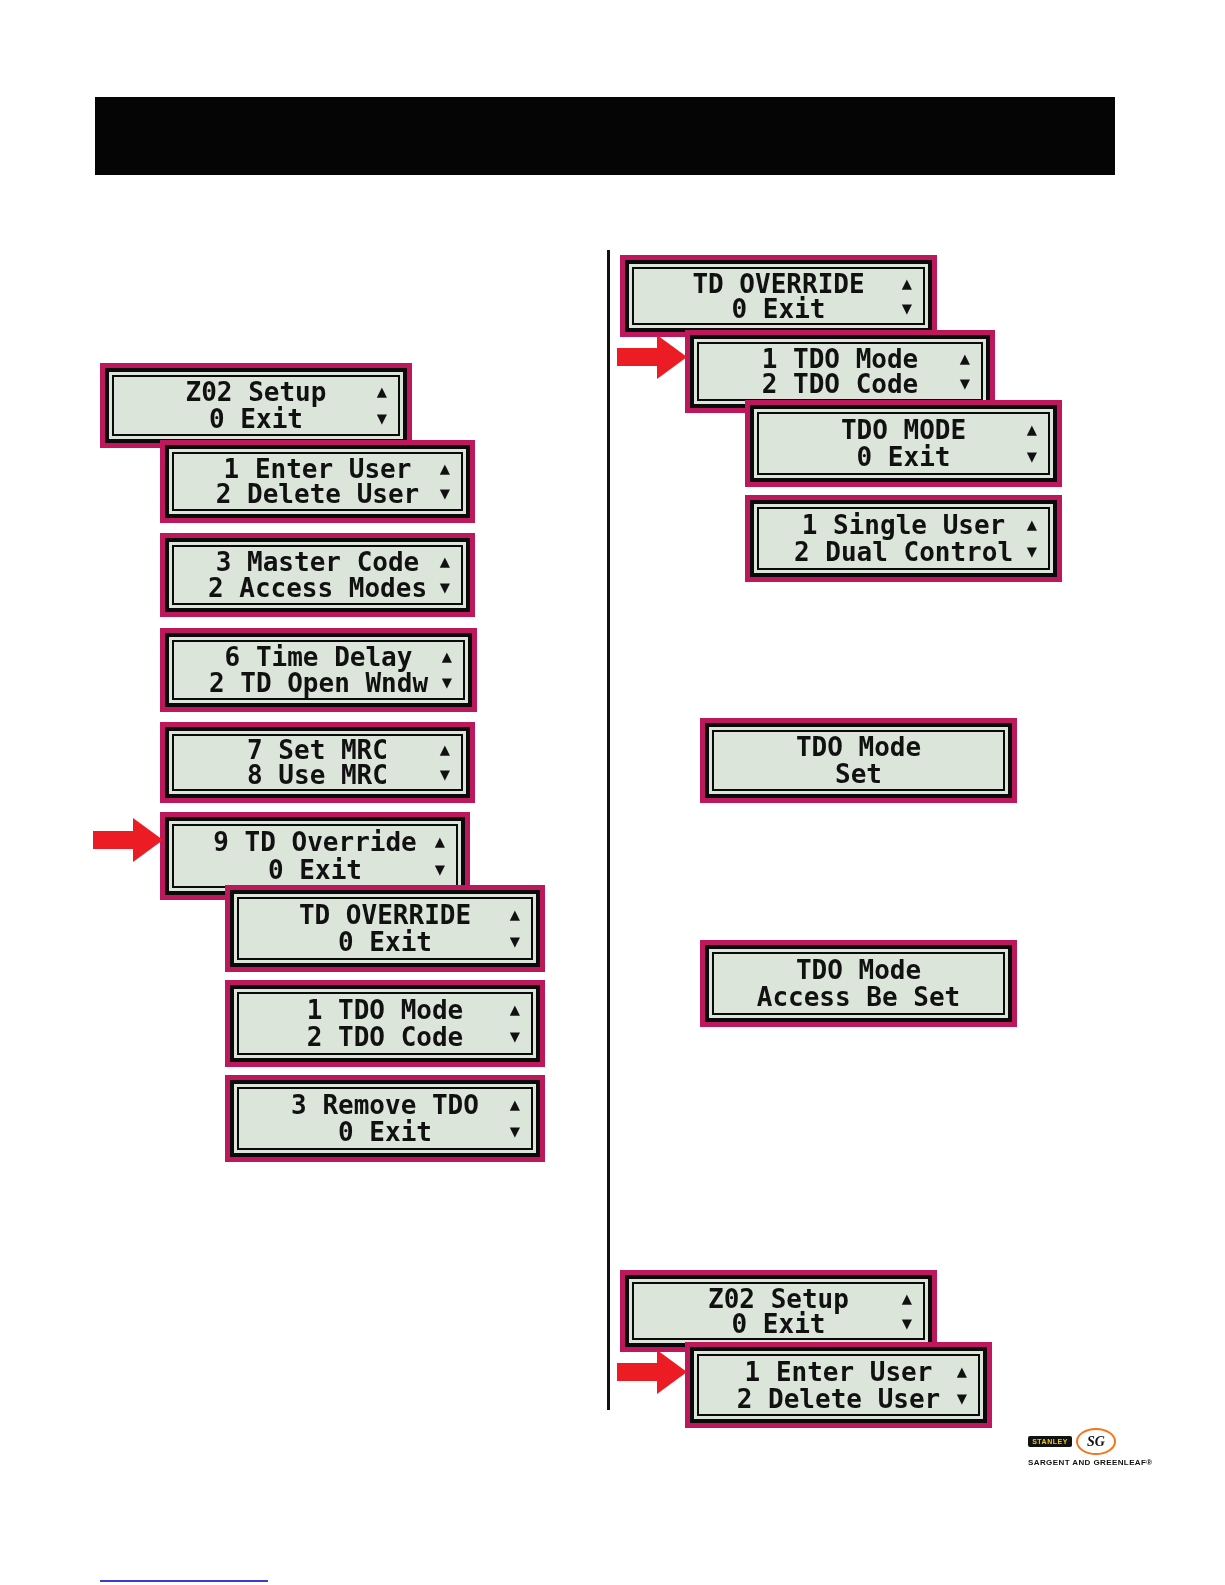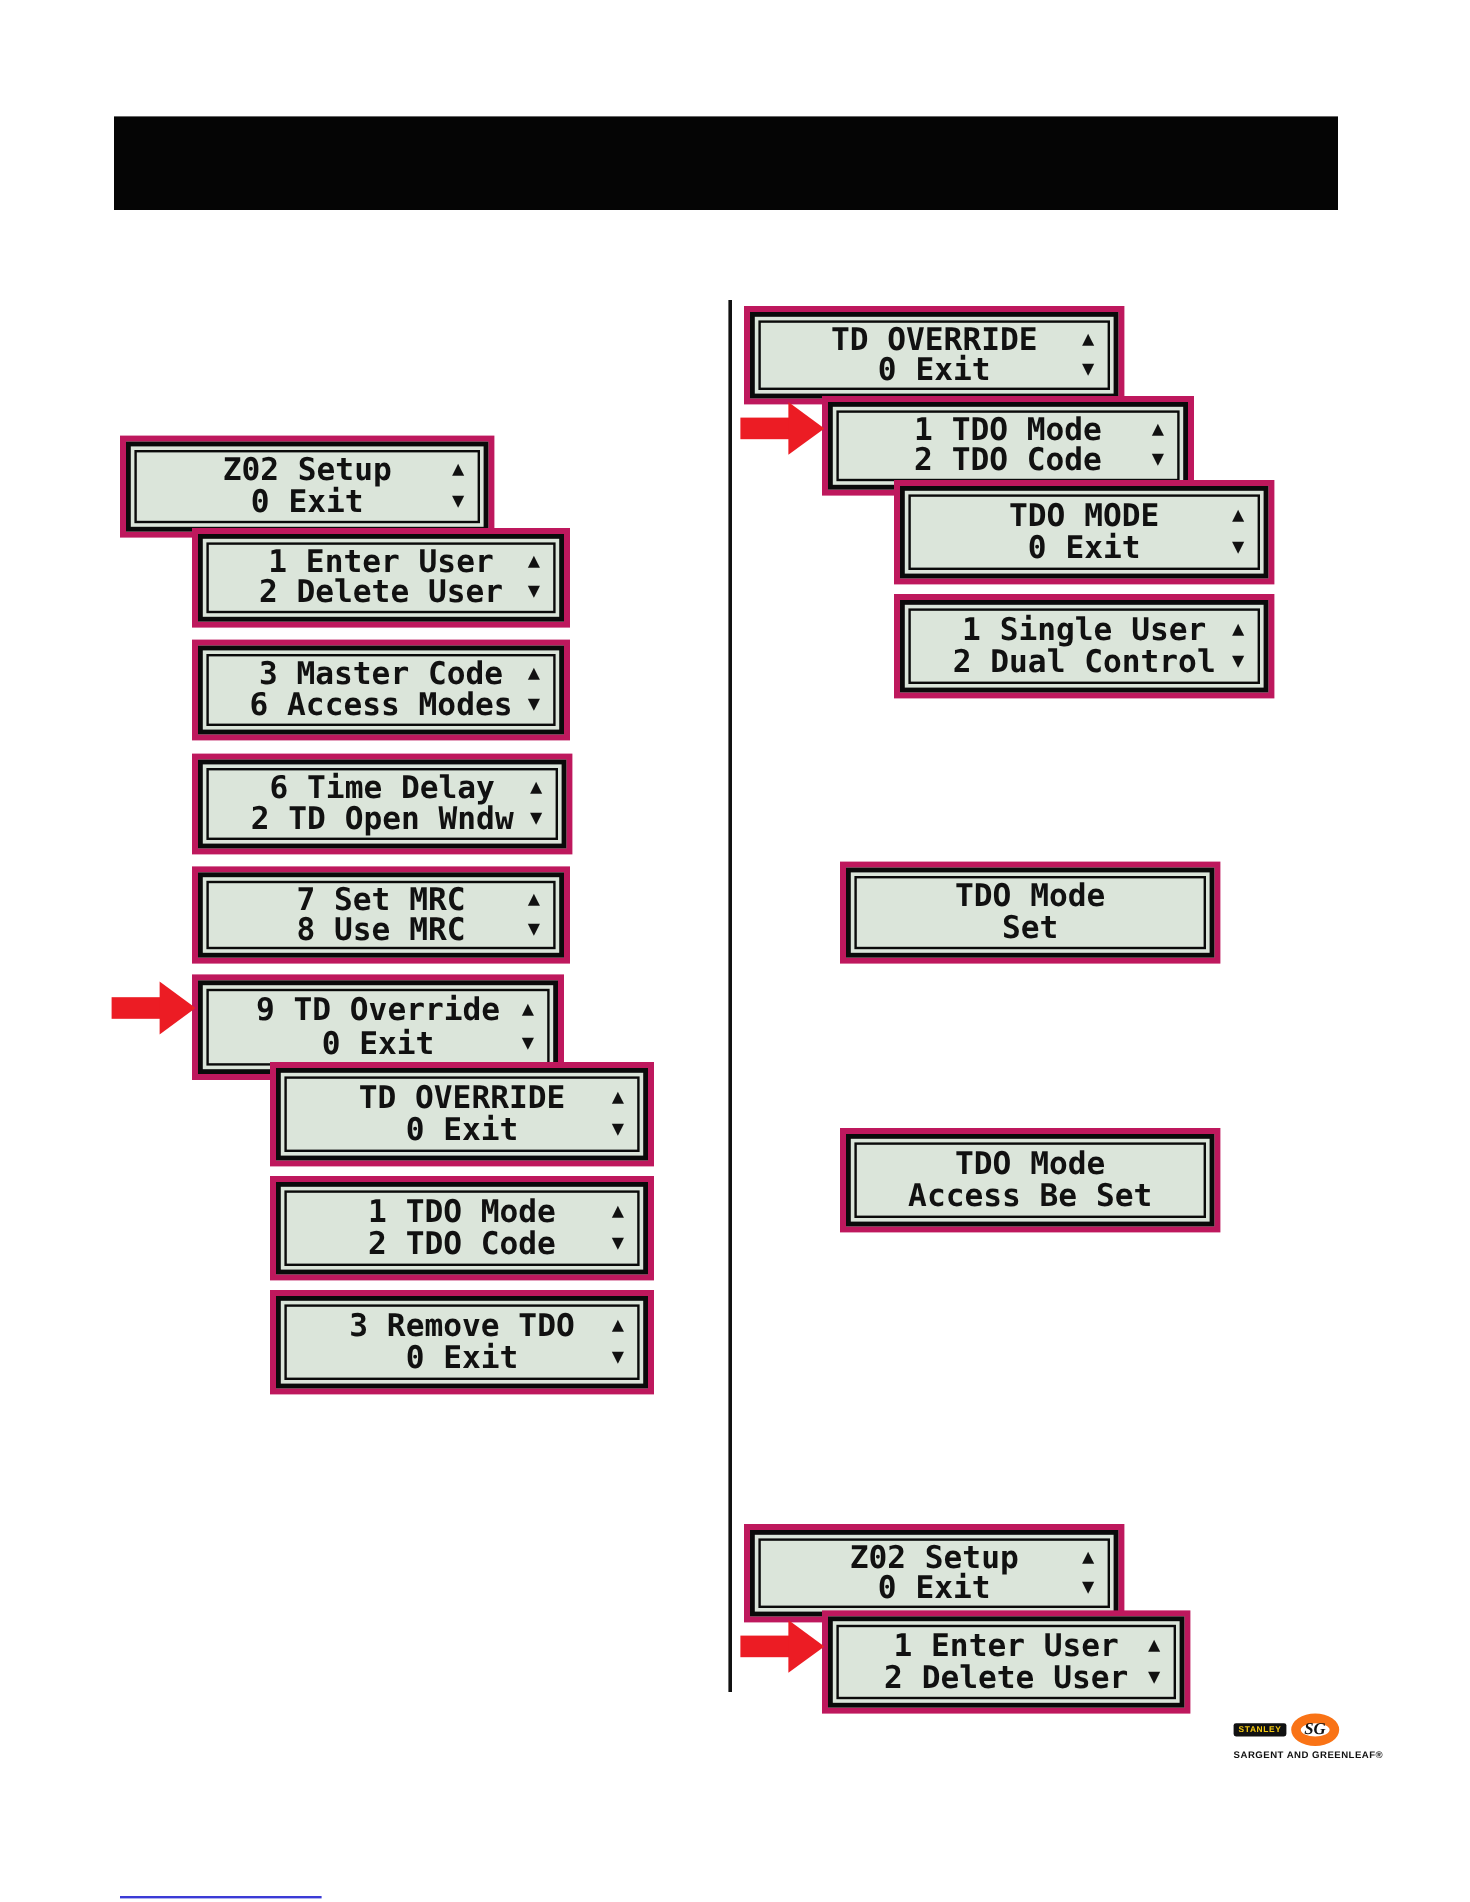--- a/index.html
+++ b/index.html
@@ -25,21 +25,21 @@
   .red-arrow { position:absolute; width:70px; height:44px; }
   .red-arrow .tail { position:absolute; left:0; top:13px; width:42px; height:18px; background:var(--arrow-red,#ec1c24); }
   .red-arrow .head { position:absolute; left:40px; top:0; width:0; height:0;
                      border-left:30px solid var(--arrow-red,#ec1c24);
                      border-top:22px solid transparent; border-bottom:22px solid transparent; }
 
   
   .logo { position:absolute; left:1010px; top:1428px; width:124px; text-align:center; }
   .logo-top { display:flex; align-items:center; justify-content:center; gap:4px; }
   .stanley { background:#111; color:#f5c911; font-family:"Liberation Sans", sans-serif; font-size:7px; font-weight:bold; padding:2px 4px; border-radius:2px; letter-spacing:0.5px; }
-  .sg-oval { display:inline-flex; width:40px; height:27px; border:8px solid #f97316; border-radius:50%; align-items:center; justify-content:center; font-family:"Liberation Serif", serif; font-size:14px; font-weight:bold; font-style:italic; color:#111; background:#fff; }
+  .sg-oval { display:inline-flex; width:40px; height:27px; border:2px solid #f97316; border-radius:50%; align-items:center; justify-content:center; font-family:"Liberation Serif", serif; font-size:14px; font-weight:bold; font-style:italic; color:#111; background:#fff; }
   .brand { margin-top:3px; font-family:"Liberation Sans", sans-serif; font-size:8px; font-weight:bold; letter-spacing:0.4px; color:#111; white-space:nowrap;margin-left:18px; }
 
   .footer-rule { position:absolute; left:100px; top:1580px; width:168px; height:2px; background:#3b3bd6; }
 </style>
 </head>
 <body>
 
 <div class="canvas">
 
   <div class="header-bar"></div>
@@ -75,21 +75,21 @@
       </div>
     </div>
   <div class="lcd" style="left:160px; top:533px; width:315px; height:84px;">
       <div class="lcd-frame">
         <div class="lcd-inner">
           <div class="lcd-line">
             <span class="lcd-text left">3 Master Code</span>
             <span class="lcd-arrow">▲</span>
           </div>
           <div class="lcd-line">
-            <span class="lcd-text left">6 Access Modes</span>
+            <span class="lcd-text left">2 Access Modes</span>
             <span class="lcd-arrow">▼</span>
           </div>
         </div>
       </div>
     </div>
   <div class="lcd" style="left:160px; top:628px; width:317px; height:84px;">
       <div class="lcd-frame">
         <div class="lcd-inner">
           <div class="lcd-line">
             <span class="lcd-text left">6 Time Delay</span>

